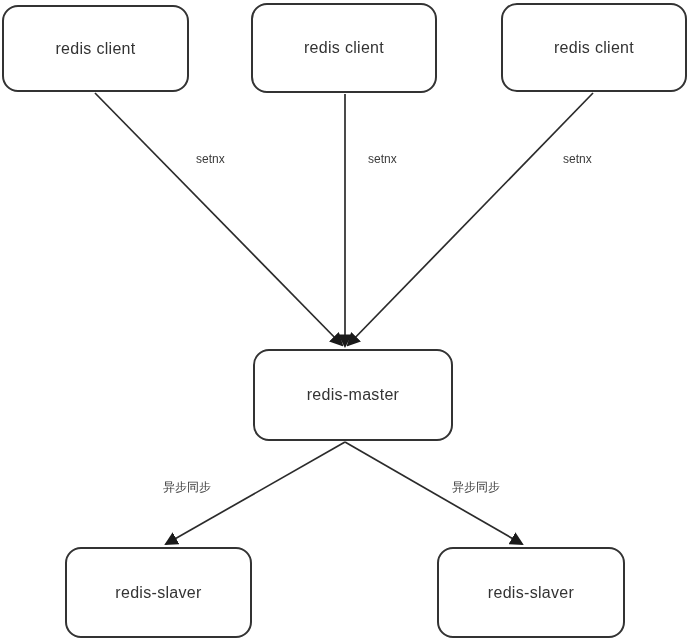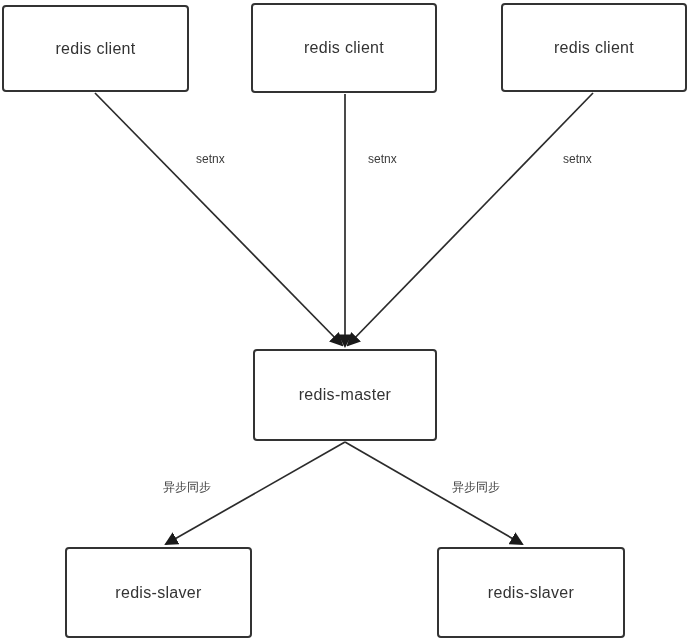--- a/index.html
+++ b/index.html
@@ -20,42 +20,42 @@
     left: 0;
     top: 0;
     width: 689px;
     height: 642px;
   }
   .node {
     position: absolute;
     box-sizing: border-box;
     background: #ffffff;
     border: 2px solid #333333;
-    border-radius: 4px;
+    border-radius: 16px;
     display: flex;
     align-items: center;
     justify-content: center;
   }
   .node-label {
     font-size: 16px;
     color: #333333;
     letter-spacing: 0.3px;
     white-space: nowrap;
   }
   .edge-label {
     position: absolute;
     font-size: 12px;
     color: #3a3a3a;
     white-space: nowrap;
   }
   
   .n-client1 { left: 2px;   top: 5px;   width: 187px; height: 87px; }
   .n-client2 { left: 251px; top: 3px;   width: 186px; height: 90px; }
   .n-client3 { left: 501px; top: 3px;   width: 186px; height: 89px; }
-  .n-master  { left: 253px; top: 349px; width: 184px; height: 92px; }
+  .n-master  { left: 253px; top: 349px; width: 200px; height: 92px; }
   .n-slaver1 { left: 65px;  top: 547px; width: 187px; height: 91px; }
   .n-slaver2 { left: 437px; top: 547px; width: 188px; height: 91px; }
   
   .l-setnx1 { left: 196px; top: 152px; }
   .l-setnx2 { left: 368px; top: 152px; }
   .l-setnx3 { left: 563px; top: 152px; }
   .l-sync1  { left: 163px; top: 479px; }
   .l-sync2  { left: 452px; top: 479px; }
 </style>
 </head>

